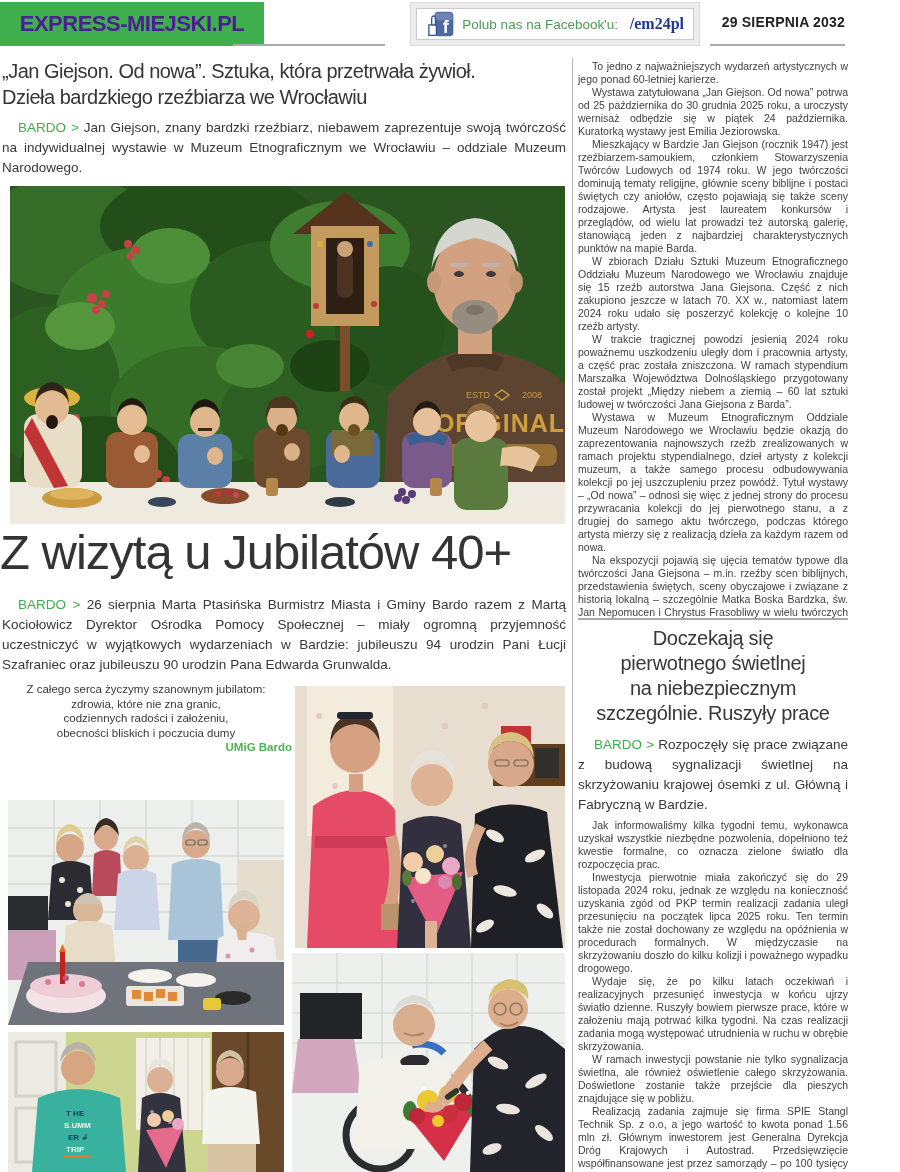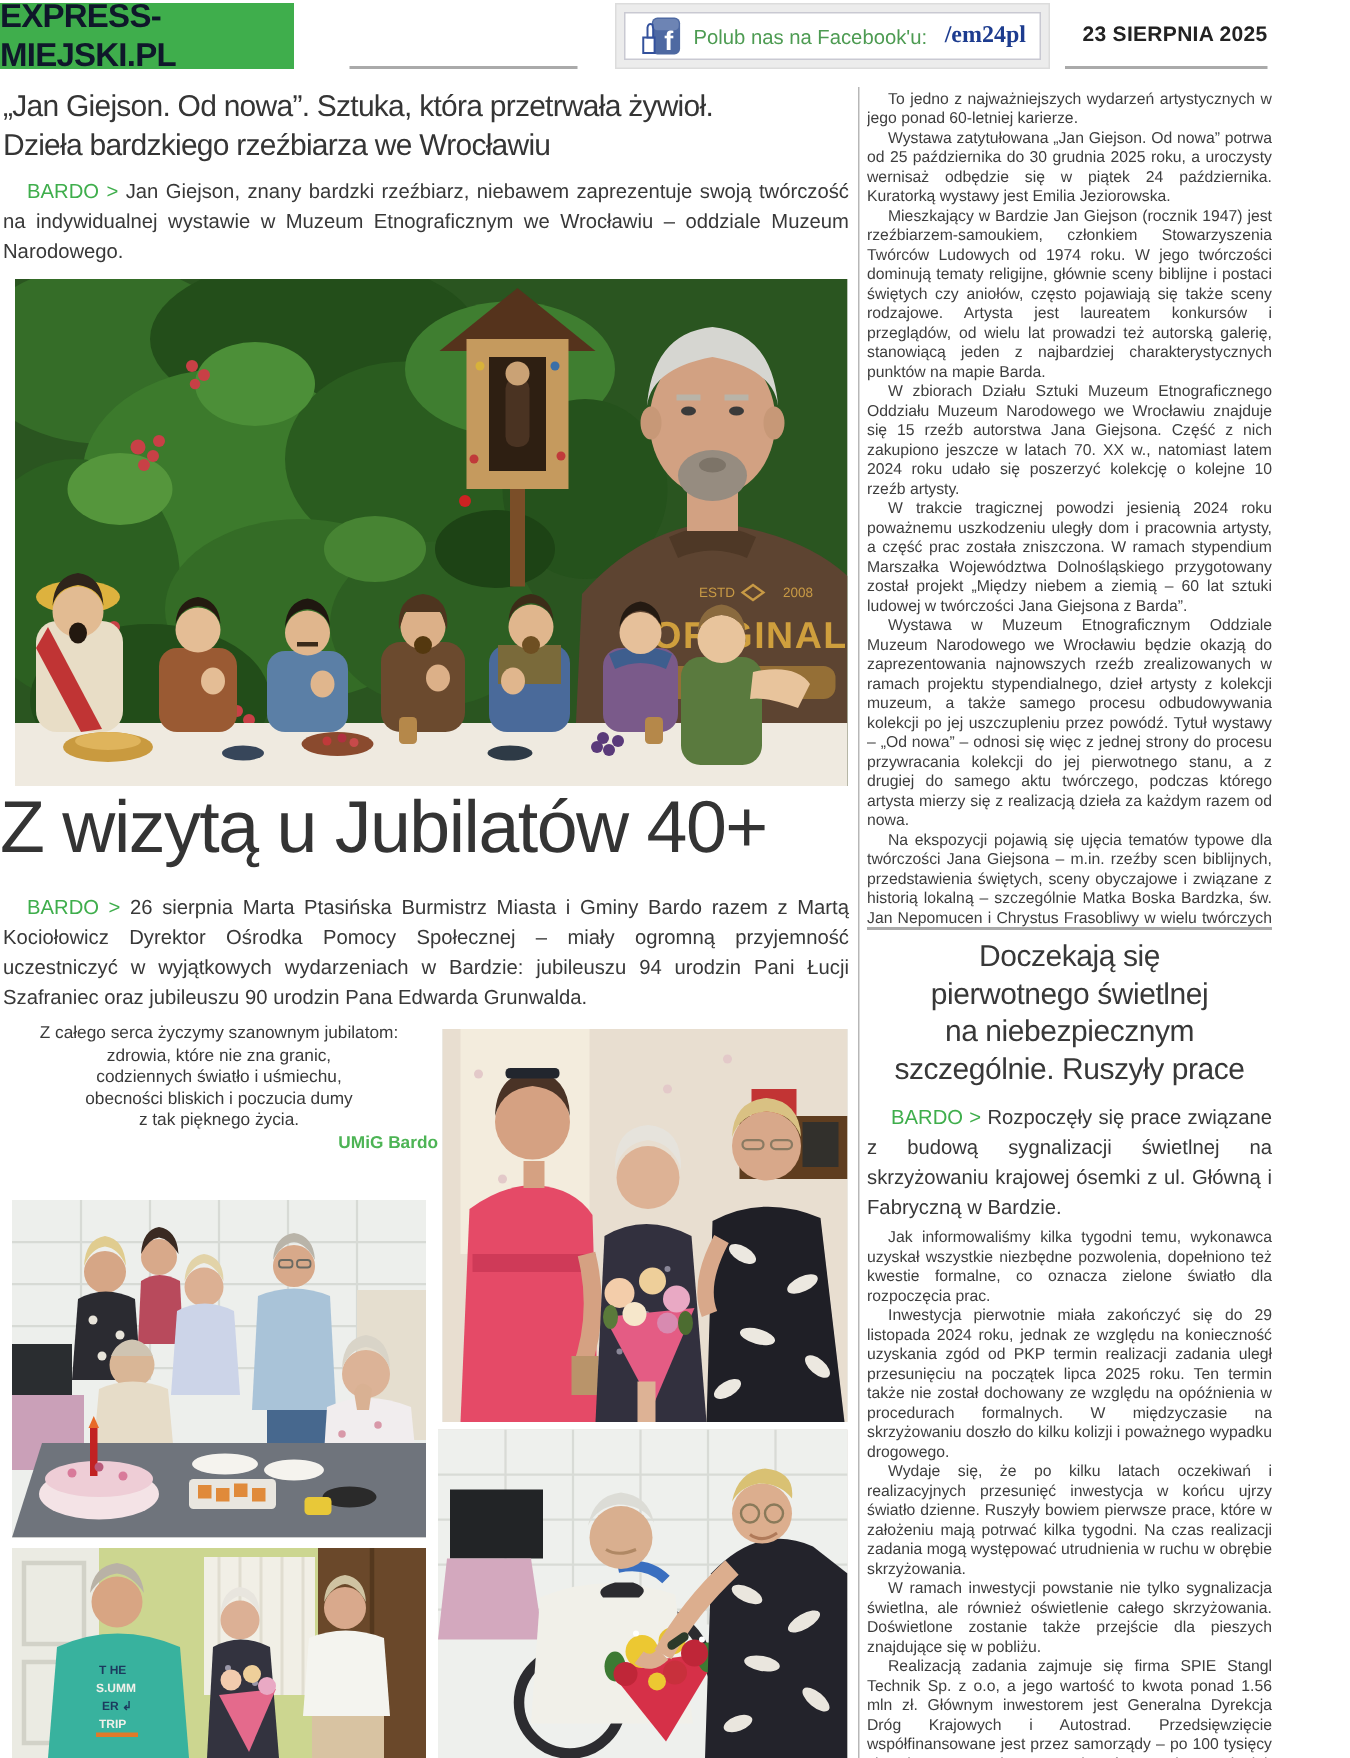--- a/index.html
+++ b/index.html
@@ -5,21 +5,21 @@
   :root{
     --brand-green:#3fae4c; --signature-green:#4db455;
     --facebook-blue:#4e69a2; --facebook-link:#1d3c8f; --facebook-text-green:#4d9b52;
   }
   html,body{margin:0;padding:0;background:#ffffff;}
   body{font-family:"Liberation Sans",sans-serif;color:#3e3e3e;}
   #page{position:relative;width:900px;height:1172px;background:#fff;overflow:hidden;margin:0 auto;}
   .abs{position:absolute;}
   .rule{background:#aaa;height:2px;}
   
-  .logo{left:0;top:2px;width:196px;height:44px;background:var(--brand-green);color:#0f172a;
+  .logo{left:0;top:2px;width:264px;height:44px;background:var(--brand-green);color:#4c1d95;
         display:flex;align-items:center;justify-content:center;font-weight:bold;font-size:22px;letter-spacing:-0.5px;}
   .pg{left:236px;top:9px;white-space:nowrap;color:#222;}
   .pg-num{font-weight:bold;font-size:25px;}
   .pg-arrow{font-size:19px;font-weight:bold;vertical-align:2px;}
   .pg-sec{font-size:24px;margin-left:4px;}
   .fb{left:410px;top:2px;width:290px;height:44px;background:#ececec;border:1px solid #dcdcdc;box-sizing:border-box;cursor:pointer;}
   .fb-in{position:absolute;left:5px;right:5px;top:5px;bottom:5px;background:#fff;border:1px solid #c9c9d2;
          display:flex;align-items:center;padding:0 9px;gap:8px;}
   .fb-txt{color:var(--facebook-text-green);font-size:13.5px;white-space:pre;}
   .fb-handle{color:var(--facebook-link);font-weight:bold;font-size:16px;font-family:Liberation Serif, serif;}
@@ -63,21 +63,21 @@
         <rect x="10" y="3" width="18" height="8" rx="3" fill="#6d84b4"></rect>
         <text x="21" y="25" font-size="19" font-weight="bold" fill="#fff" text-anchor="middle">f</text>
         <path d="M3 16 h8 v11 h-8 z" fill="#fff" stroke="#33519c" stroke-width="1.4"></path>
         <path d="M6 16 L6 9 Q6.5 5.5 9.5 7 L10 10 L10 16 Z" fill="#fff" stroke="#33519c" stroke-width="1.4"></path>
       </svg>
       <span class="fb-txt">Polub nas na Facebook'u: </span>
         <span class="fb-handle">/em24pl</span>
     </div>
   </div>
 
-  <div class="abs date">23 SIERPNIA 2025</div>
+  <div class="abs date">29 SIERPNIA 2032</div>
   <div class="abs rule" style="left:710px;top:44px;width:135px;"></div>
 
   <div class="abs vdiv"></div>
 
   <div class="abs a1-hl">
       <div class="a1-hl-line">„Jan Giejson. Od nowa”. Sztuka, która przetrwała żywioł.</div>
       <div class="a1-hl-line">Dzieła bardzkiego rzeźbiarza we Wrocławiu</div>
     </div>
 
   <div class="abs a1-lead">
@@ -213,23 +213,22 @@
   <div class="abs a2-hl">Z wizytą u Jubilatów 40+</div>
 
   <div class="abs a2-lead">
     <p class="lead"><span class="tag">BARDO &gt;</span> <span>26 sierpnia Marta Ptasińska Burmistrz Miasta i Gminy Bardo razem z Martą Kociołowicz Dyrektor Ośrodka Pomocy Społecznej – miały ogromną przyjemność uczestniczyć w wyjątkowych wydarzeniach w Bardzie: jubileuszu 94 urodzin Pani Łucji Szafraniec oraz jubileuszu 90 urodzin Pana Edwarda Grunwalda.</span></p>
   </div>
 
   <div class="abs wishes">
     <div>
         <p class="wish-line">Z całego serca życzymy szanownym jubilatom:</p>
         <p class="wish-line">zdrowia, które nie zna granic,</p>
-        <p class="wish-line">codziennych światło i uśmiechu,</p>
+        <p class="wish-line">codziennych radości i założeniu,</p>
         <p class="wish-line">obecności bliskich i poczucia dumy</p>
-        <p class="wish-line">z tak pięknego życia.</p>
       </div>
     <p class="sig">UMiG Bardo</p>
   </div>
 
   <div class="abs photo" style="left:295px;top:686px;width:270px;height:262px;">
     <svg viewBox="0 0 270 262" preserveAspectRatio="none">
       <rect width="270" height="262" fill="#e8ded0"></rect>
       <rect x="12" y="0" width="86" height="150" fill="#f3ecdd"></rect>
       <g fill="#e3c9c9">
         <circle cx="24" cy="30" r="3"></circle>

